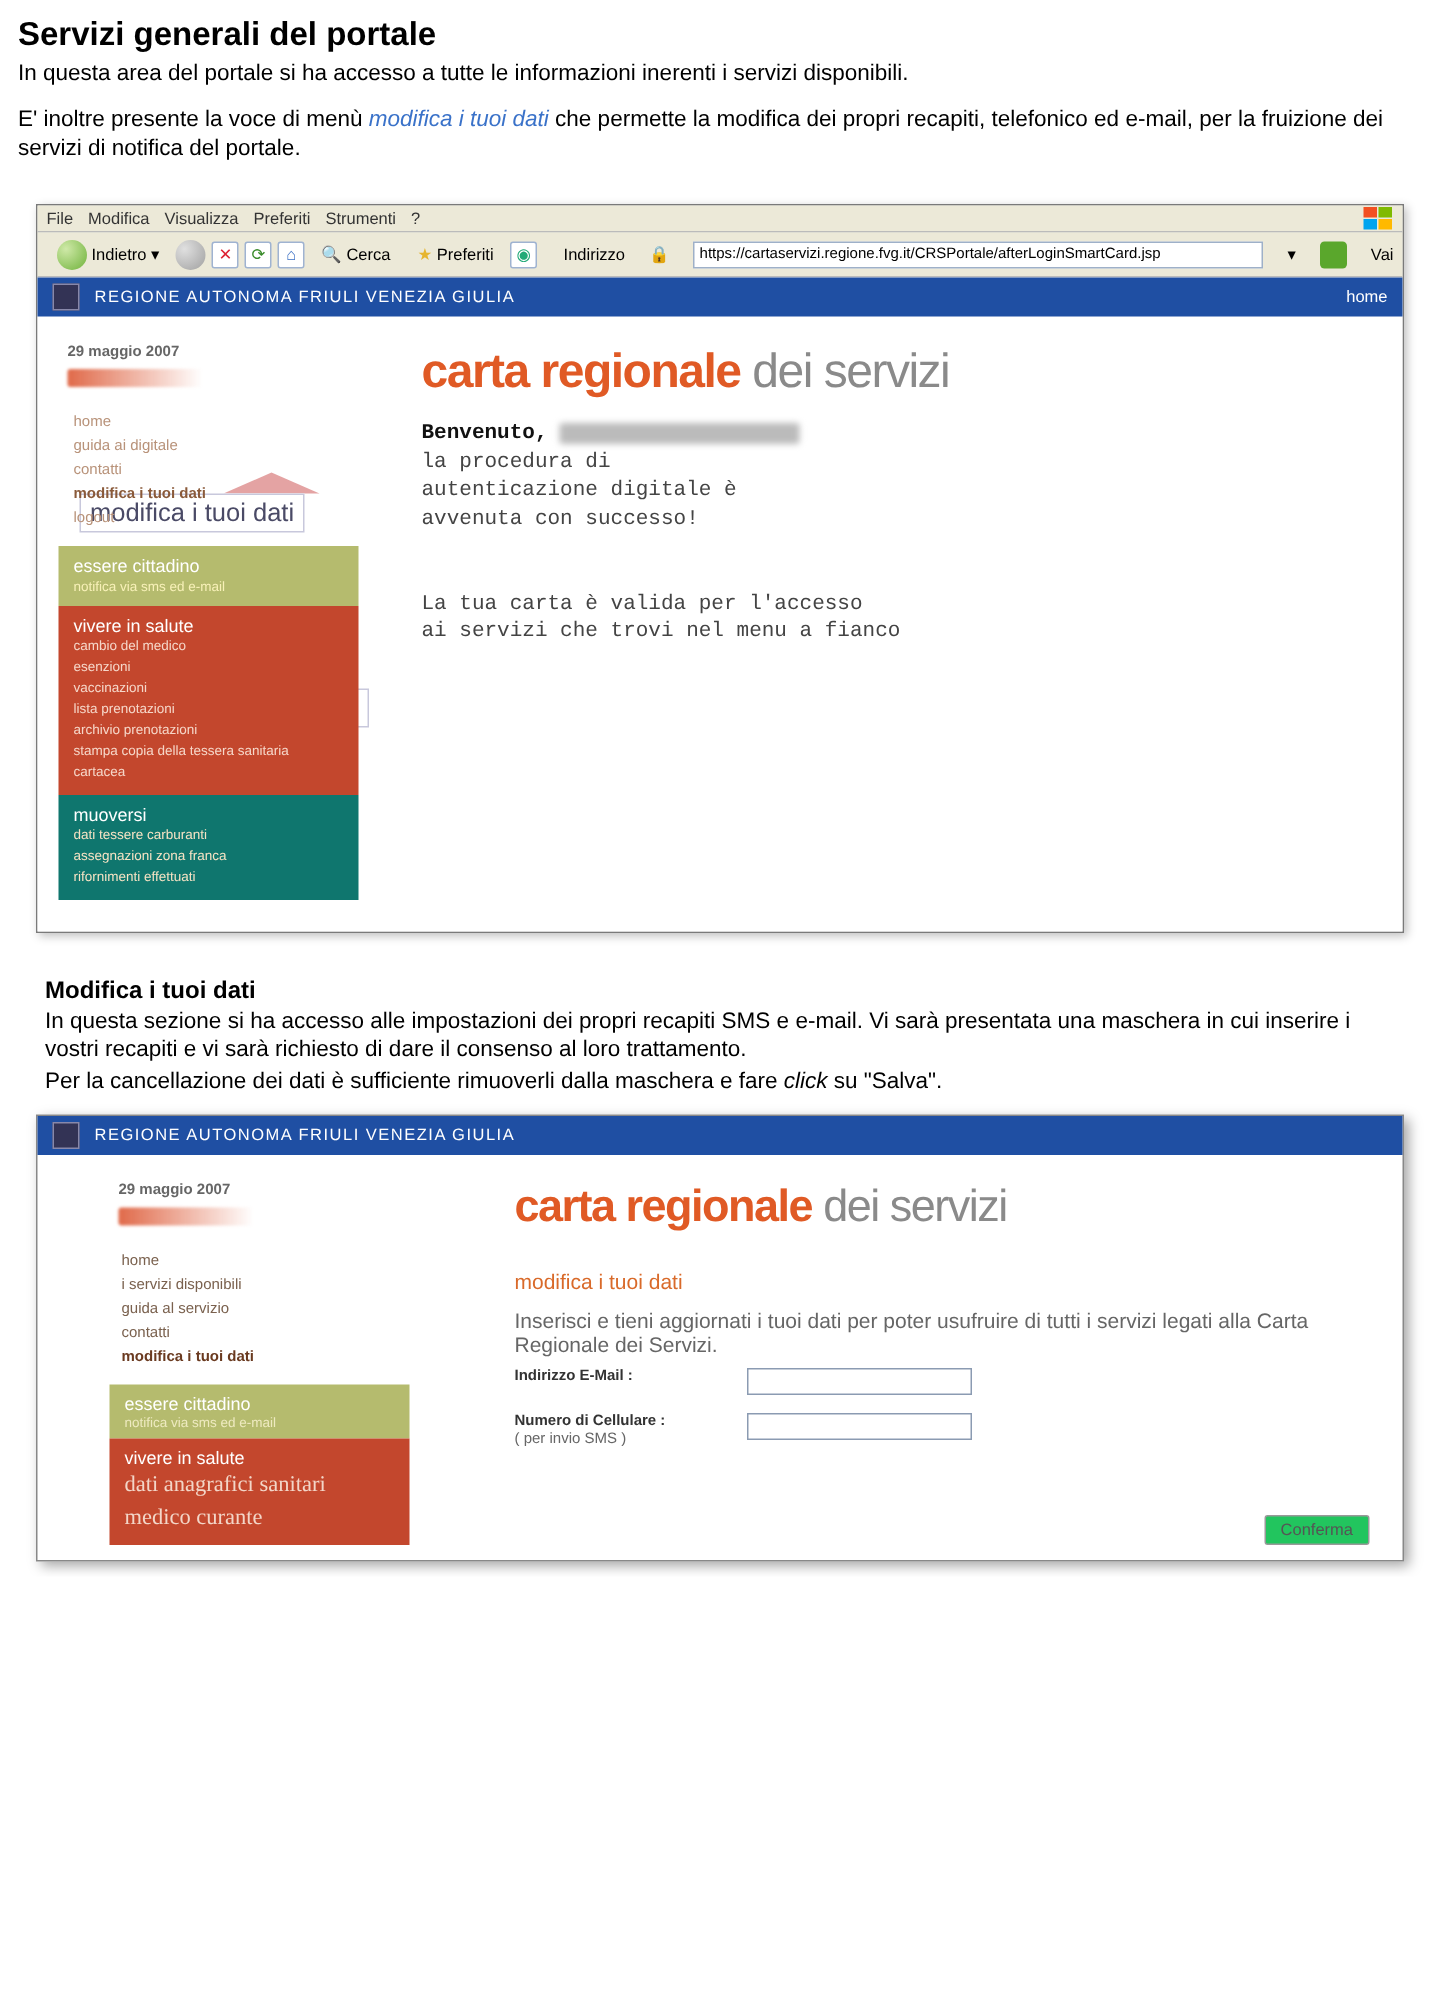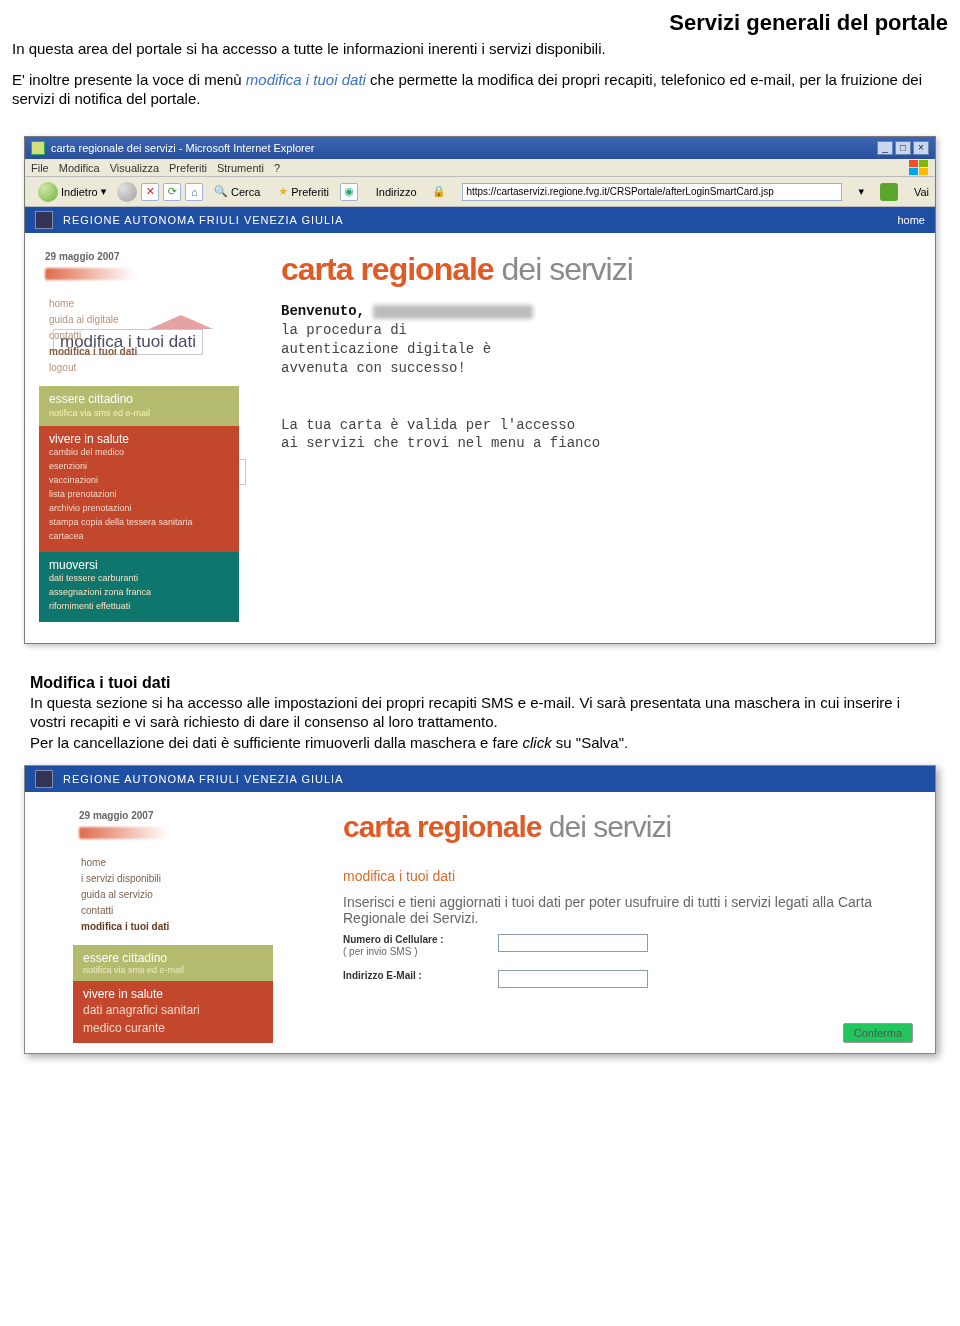--- a/index.html
+++ b/index.html
@@ -9,21 +9,20 @@
     font-family: Verdana, Arial, sans-serif;
     font-size: 13px;
     color: #000;
     background: #fff;
     width: 960px;
   }
   .doc-title {
     font-weight: bold;
     font-size: 22px;
     margin: 0 0 4px 0;
-    text-align: right;
   }
   .doc-para {
     font-size: 15px;
     line-height: 1.25;
     margin: 0 0 12px 0;
   }
   .doc-subtitle {
     font-weight: bold;
     font-size: 16px;
     margin: 0 0 2px 0;
@@ -126,21 +125,21 @@
   }
   .shot2 .blue-bar { letter-spacing:1px; }
   .page-body2 { display:flex; padding: 18px 14px 10px 48px; min-height: 260px; position:relative; }
   .sidebar2 { width: 200px; font-size:10px; position:relative; }
   .sidebar2 .menu-top { padding-left:8px; }
   .sidebar2 .menu-top div { color:#7a614e; }
   .sidebar2 .menu-top .bold { color:#6a3a20; font-weight:bold; }
   .shot2 .olive2 { background:#b5bb6e; padding:6px 10px; color:#fff; font-size:12px; }
   .shot2 .olive2 .sub { color:#eeeac0; font-size:9px; }
   .shot2 .red2 { background:#c3472d; padding:6px 10px; color:#fff; font-size:12px; }
-  .shot2 .red2 .sub { color:#f3d6c8; font-size:12px; line-height:1.5; }
+  .shot2 .red2 .sub { color:#f3d6c8; font-size:15px; line-height:1.5;font-family:Liberation Serif, serif; }
 
   .content2 { margin-left: 70px; flex:1; font-size:11px; color:#555; }
   .brand2 { font-size:30px; letter-spacing:-1px; margin-bottom: 24px; }
   .brand2 .o { color:#e05a25; font-weight:bold; }
   .brand2 .g { color:#8a8a8a; }
   .form-title { color:#d96a2a; font-size:14px; margin-bottom:10px; }
   .form-desc { font-size:14px; color:#666; margin-bottom:8px; }
   .form-row { display:flex; align-items:flex-start; margin-bottom:12px; }
   .form-row .lbl { width:155px; font-size:10px; color:#333; font-weight:bold; line-height:1.2; }
   .form-row .lbl .nb { font-weight:normal; color:#666; }
@@ -158,29 +157,20 @@
   <span>E' inoltre presente la voce di menù </span><span class="link-text">modifica i tuoi dati</span><span> che permette la modifica dei propri recapiti, telefonico ed e-mail, per la fruizione dei servizi di notifica del portale.</span>
 </div>
 
 <div class="win">
 
   <div class="tri tri1"></div>
   <div class="callout co1">modifica i tuoi dati</div>
   <div class="tri tri2"></div>
   <div class="callout co2">notifica via sms ed e-mail</div>
 
-  <div class="win-title">
-    <span class="win-title-icon"></span>
-    <span>carta regionale dei servizi - Microsoft Internet Explorer</span>
-    <div class="win-ctrl">
-      <span>_</span>
-      <span>□</span>
-      <span>×</span>
-    </div>
-  </div>
 
   <div class="win-menubar">
     <span>File</span>
     <span>Modifica</span>
     <span>Visualizza</span>
     <span>Preferiti</span>
     <span>Strumenti</span>
     <span>?</span>
     <div class="win-logo">
       <div style="display:grid;grid-template-columns:1fr 1fr;grid-template-rows:1fr 1fr;gap:1px;">
@@ -321,28 +311,28 @@
     </div>
 
     <div class="content2">
       <div class="brand2">
         <span class="o">carta regionale</span><span class="g"> dei servizi</span>
       </div>
       <div class="form-title">modifica i tuoi dati</div>
       <div class="form-desc">Inserisci e tieni aggiornati i tuoi dati per poter usufruire di tutti i servizi legati alla Carta Regionale dei Servizi.</div>
 
       <div class="form-row">
+        <div class="lbl">Indirizzo E-Mail :</div>
+        <div class="inp"></div>
+      </div>
+
+      <div class="form-row">
         <div class="lbl">
           <span>Numero di Cellulare :</span><br>
           <span class="nb">( per invio SMS )</span>
         </div>
         <div class="inp"></div>
       </div>
-
-      <div class="form-row">
-        <div class="lbl">Indirizzo E-Mail :</div>
-        <div class="inp"></div>
-      </div>
     </div>
 
     <button class="conf-btn">Conferma</button>
   </div>
 </div>
 
 </body></html>

